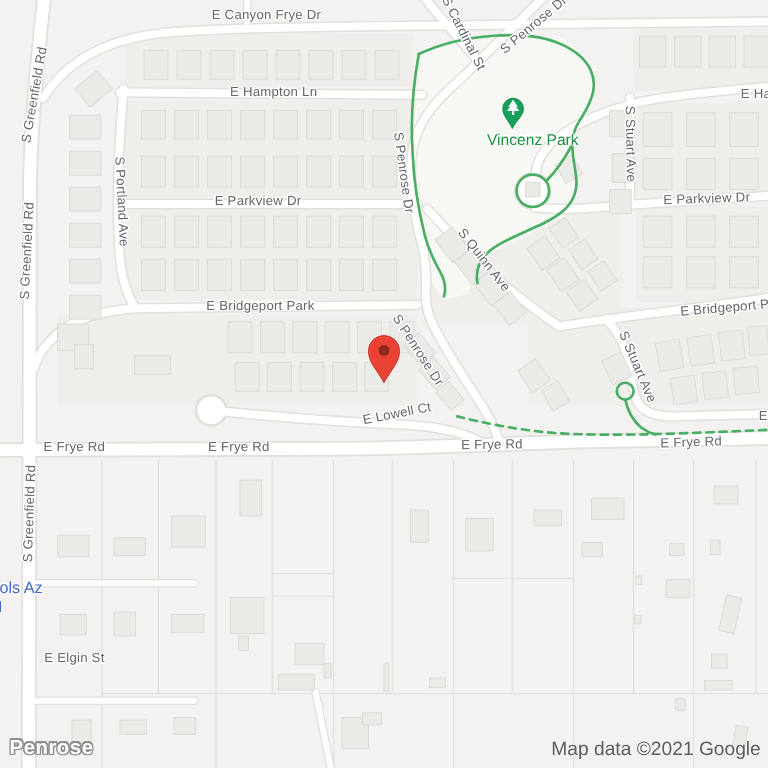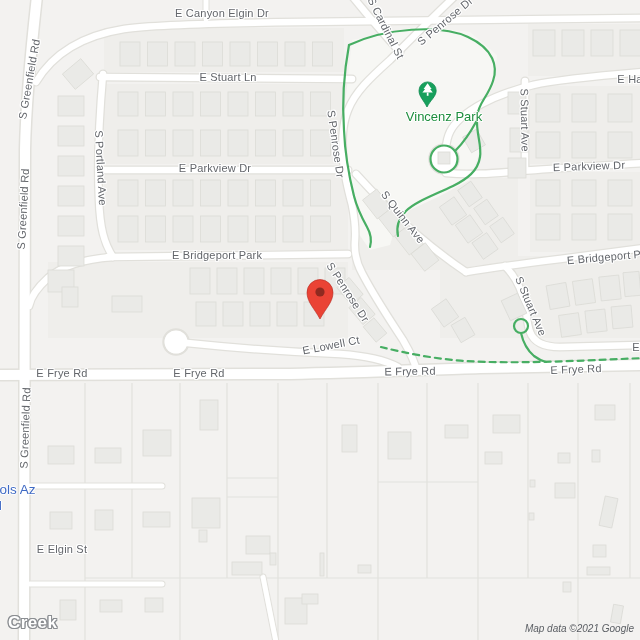--- a/index.html
+++ b/index.html
@@ -33,23 +33,22 @@
     text-shadow:1px 0 0 #fff,-1px 0 0 #fff,0 1px 0 #fff,0 -1px 0 #fff,1px 1px 0 #fff,-1px -1px 0 #fff;text-align:center;}
   .school-lbl{position:absolute;white-space:nowrap;color:#3f6ac4;
     text-shadow:1px 0 0 #fff,-1px 0 0 #fff,0 1px 0 #fff,0 -1px 0 #fff;}
   .google-logo{
     position:absolute;left:8px;bottom:7px;font-size:17px;font-weight:bold;color:#fff;
     letter-spacing:.4px;
     text-shadow:1.2px 0 0 #8b8e92,-1.2px 0 0 #8b8e92,0 1.2px 0 #8b8e92,0 -1.2px 0 #8b8e92,
       1px 1px 0 #8b8e92,-1px -1px 0 #8b8e92,1px -1px 0 #8b8e92,-1px 1px 0 #8b8e92;
   }
   .attr{
-    position:absolute;right:6px;bottom:6px;font-size:10px;color:#5a5e63;
+    position:absolute;right:6px;bottom:6px;font-size:16px;color:#5a5e63;
     text-shadow:1px 0 0 #f3f2f0,-1px 0 0 #f3f2f0,0 1px 0 #f3f2f0,0 -1px 0 #f3f2f0;
-    font-style:italic;
   }
 </style>
 </head>
 <body>
 
 <div id="map">
 
   <svg width="640" height="640" viewBox="0 0 640 640">
     <defs>
       <path id="rd-greenfield" d="M37,-4 C31,50 26,100 25,150 L24,644"></path>
@@ -319,25 +318,25 @@
       <rect x="426.8" y="92.6" width="1.7" height="3.2" fill="#ffffff"></rect>
     </g>
 
     <g>
       <path d="M320,319 C 314,308 307,302 307,292.5 A 13,13 0 1 1 333,292.5 C 333,302 326,308 320,319 Z" fill="#EA4335" stroke="#b3271e" stroke-width="0.6"></path>
       <circle cx="320" cy="292" r="4.6" fill="#8f2a20"></circle>
     </g>
   </svg>
 
   <div id="labels">
-      <div class="lbl" style="left: 222px; top: 13px; --r: 0deg;">E Canyon Elgin Dr</div>
+      <div class="lbl" style="left: 222px; top: 13px; --r: 0deg;">E Canyon Frye Dr</div>
       <div class="lbl" style="left: 29px; top: 79px; --r: -80deg;">S Greenfield Rd</div>
       <div class="lbl" style="left: 23px; top: 209px; --r: -87deg;">S Greenfield Rd</div>
       <div class="lbl" style="left: 25px; top: 428px; --r: -88deg;">S Greenfield Rd</div>
-      <div class="lbl" style="left: 228px; top: 77px; --r: 0deg;">E Stuart Ln</div>
+      <div class="lbl" style="left: 228px; top: 77px; --r: 0deg;">E Hampton Ln</div>
       <div class="lbl" style="left: 630px; top: 79px; --r: 0deg;">E Ha</div>
       <div class="lbl" style="left: 101px; top: 168px; --r: 87deg;">S Portland Ave</div>
       <div class="lbl" style="left: 215px; top: 168px; --r: 0deg;">E Parkview Dr</div>
       <div class="lbl" style="left: 589px; top: 166px; --r: -2deg;">E Parkview Dr</div>
       <div class="lbl" style="left: 217px; top: 255px; --r: 0deg;">E Bridgeport Park</div>
       <div class="lbl" style="left: 604px; top: 257px; --r: -5deg;">E Bridgeport P</div>
       <div class="lbl" style="left: 386px; top: 28px; --r: 63deg;">S Cardinal St</div>
       <div class="lbl" style="left: 445px; top: 21px; --r: -40deg;">S Penrose Dr</div>
       <div class="lbl" style="left: 336px; top: 144px; --r: 82deg;">S Penrose Dr</div>
       <div class="lbl" style="left: 348px; top: 292px; --r: 57deg;">S Penrose Dr</div>
@@ -351,15 +350,15 @@
       <div class="lbl" style="left: 576px; top: 369px; --r: -2deg;">E Frye Rd</div>
       <div class="lbl" style="left: 636px; top: 347px; --r: 0deg;">E</div>
       <div class="lbl" style="left: 62px; top: 549px; --r: 0deg;">E Elgin St</div>
     </div>
 
   <div class="park-lbl" id="park-label" style="left: 444px; top: 116px;">Vincenz Park</div>
 
   <div class="school-lbl" id="school1" style="font-size: 13.5px; left: -8px; top: 482px;">ools Az</div>
   <div class="school-lbl" id="school2" style="font-size: 12.5px; left: -8px; top: 499px;">ol</div>
 
-  <div class="google-logo">Creek</div>
+  <div class="google-logo">Penrose</div>
   <div class="attr">Map data ©2021 Google</div>
 </div>
 
 </body></html>

